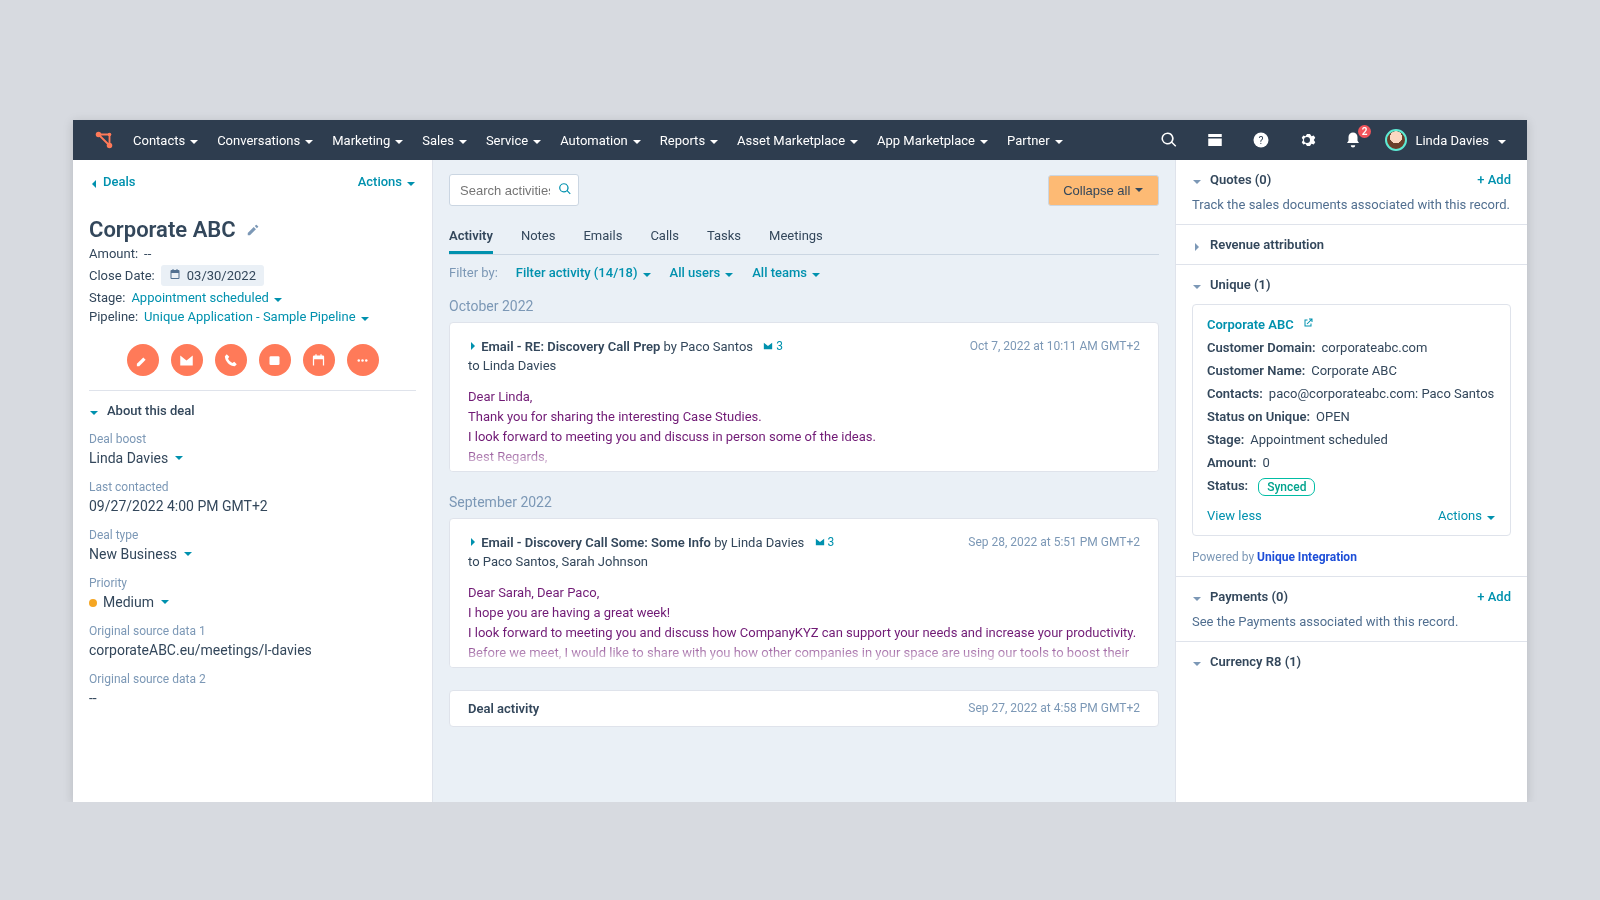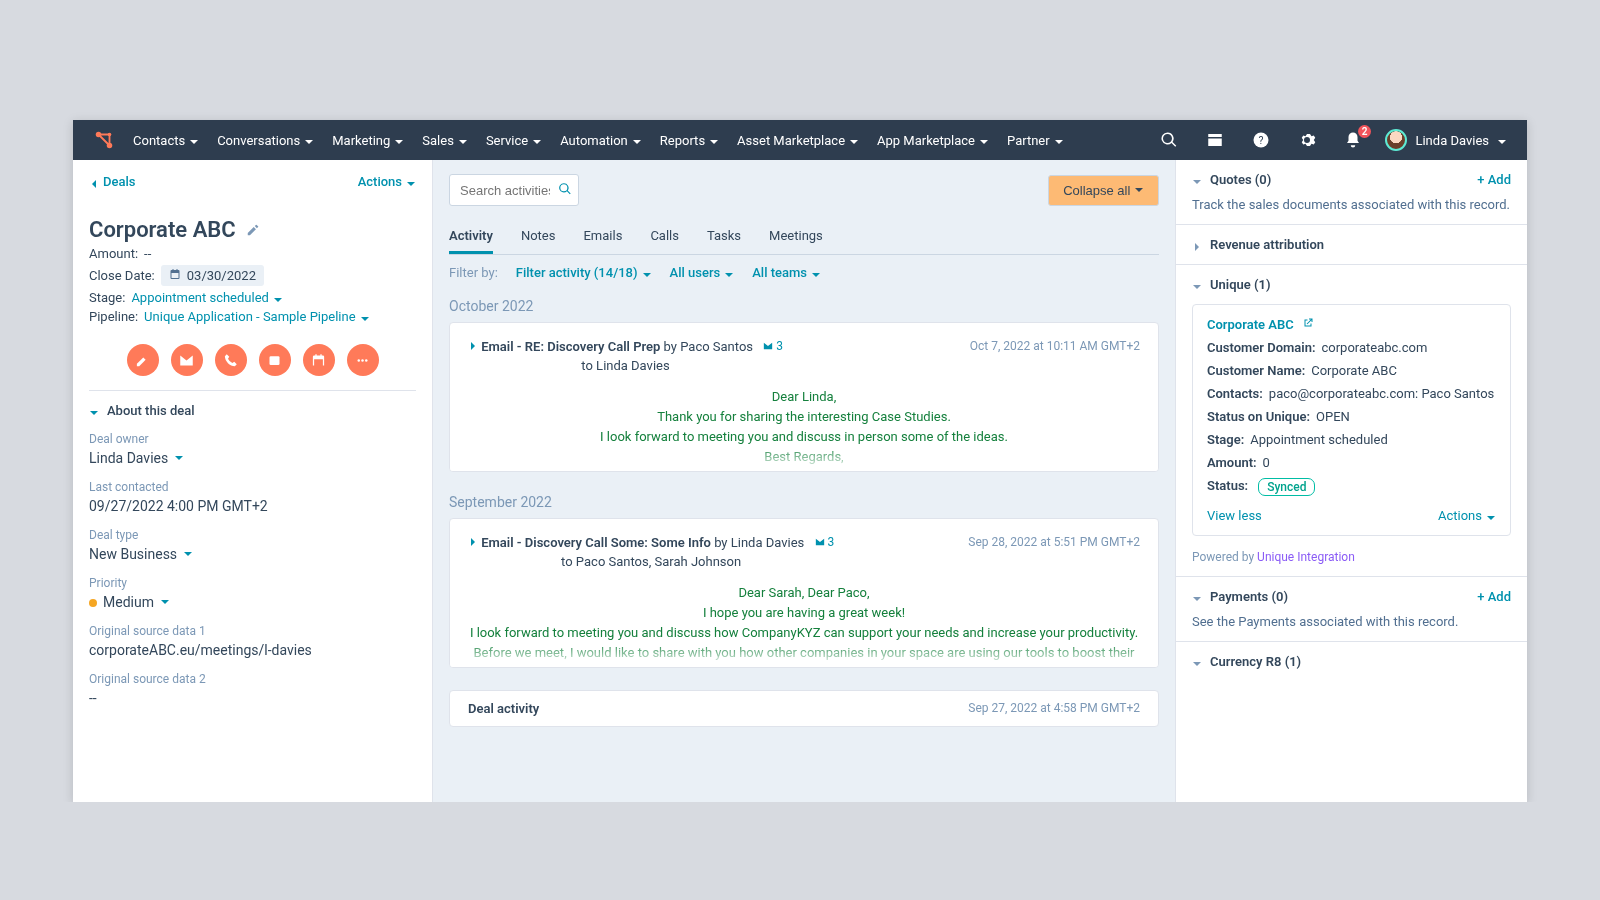--- a/index.html
+++ b/index.html
@@ -50,45 +50,45 @@
 
   .tabs { display: flex; gap: 28px; border-bottom: 1px solid #cbd6e2; margin: 14px 0 10px; }
   .tab { padding: 8px 0; font-size: 13px; color: #33475b; cursor: pointer; }
   .tab.active { color: #33475b; border-bottom: 3px solid #0091ae; font-weight: 600; }
 
   .filter-row { display: flex; align-items: center; gap: 18px; font-size: 13px; margin-bottom: 18px; }
   .filter-row .lbl { color: #7c98b6; }
   .filter-pill { color: #0091ae; font-weight: 500; cursor: pointer; display: inline-flex; align-items: center; gap: 4px; }
 
   .month-label { color: #7c98b6; margin: 8px 0; font-size: 14px; }
-  .card { background: #fff; border: 1px solid #dfe3eb; border-radius: 4px; padding: 16px 18px; margin-bottom: 22px; font-size: 13px; overflow: hidden; max-height: 150px; position: relative; text-align: center; }
+  .card { background: #fff; border: 1px solid #dfe3eb; border-radius: 4px; padding: 16px 18px; margin-bottom: 22px; font-size: 13px; overflow: hidden; max-height: 150px; position: relative; }
   .card-head { display: flex; justify-content: space-between; align-items: flex-start; }
   .card-title { font-weight: 600; }
   .card-title .sub { font-weight: 400; color: #33475b; }
   .thread-ico { color: #0091ae; display: inline-flex; align-items: center; gap: 2px; margin-left: 6px; font-size: 12px; }
   .card-time { color: #7c98b6; font-size: 12px; }
   .card-to { color: #33475b; margin-top: 4px; }
-  .card-body { margin-top: 14px; line-height: 1.55; color: #15803d; }
+  .card-body { margin-top: 14px; line-height: 1.55; color: #701a75; }
   .fade { position: absolute; bottom: 0; left: 0; right: 0; height: 26px; background: linear-gradient(to bottom, rgba(255,255,255,0), #fff); }
 
   
   .rsection { border-bottom: 1px solid #dfe3eb; padding: 12px 16px; }
   .rhead { display: flex; justify-content: space-between; align-items: center; }
   .rtitle { font-weight: 600; color: #33475b; display: flex; align-items: center; gap: 8px; }
   .radd { color: #0091ae; font-weight: 500; cursor: pointer; font-size: 13px; }
   .rdesc { color: #516f90; font-size: 13px; margin-top: 10px; }
   .unique-card { border: 1px solid #dfe3eb; border-radius: 4px; margin-top: 12px; padding: 12px 14px; font-size: 13px; }
   .unique-title { color: #0091ae; font-weight: 600; display: flex; align-items: center; gap: 8px; cursor: pointer; }
   .kv { margin-top: 8px; display: flex; gap: 6px; }
   .kv .k { font-weight: 600; color: #33475b; }
   .kv .v { color: #33475b; }
   .status-chip { border: 1px solid #00bda5; color: #00a38d; padding: 1px 8px; border-radius: 7px; font-size: 12px; margin-left: 4px; font-weight: 500; }
   .unique-foot { display: flex; justify-content: space-between; margin-top: 12px; }
   .powered { color: #7c98b6; font-size: 12px; margin-top: 14px; }
-  .powered b { color: #8b5cf6; font-weight: 400; }
+  .powered b { color: #1d4ed8; font-weight: 700; }
 
   .chev { width: 10px; height: 10px; display: inline-block; }
   .chev svg { width: 10px; height: 10px; fill: currentColor; }
 
   
 </style>
 </head>
 <body>
 
 <div class="frame">
@@ -291,21 +291,21 @@
           </span>
       </div>
 
       <div class="section-header">
         <span class="chev"><svg viewBox="0 0 10 10">
               <path d="M1 3 L5 7 L9 3"></path>
             </svg></span>
         <span style="color:#33475b">About this deal</span>
       </div>
 
-      <div class="prop-label">Deal owner</div>
+      <div class="prop-label">Deal boost</div>
       <div class="prop-value"><span>Linda Davies</span><span class="drop chev"><svg viewBox="0 0 10 10">
               <path d="M1 3 L5 7 L9 3"></path>
             </svg></span></div>
 
       <div class="prop-label">Last contacted</div>
       <div class="prop-value">09/27/2022 4:00 PM GMT+2</div>
 
       <div class="prop-label">Deal type</div>
       <div class="prop-value"><span>New Business</span><span class="drop chev"><svg viewBox="0 0 10 10">
               <path d="M1 3 L5 7 L9 3"></path>

